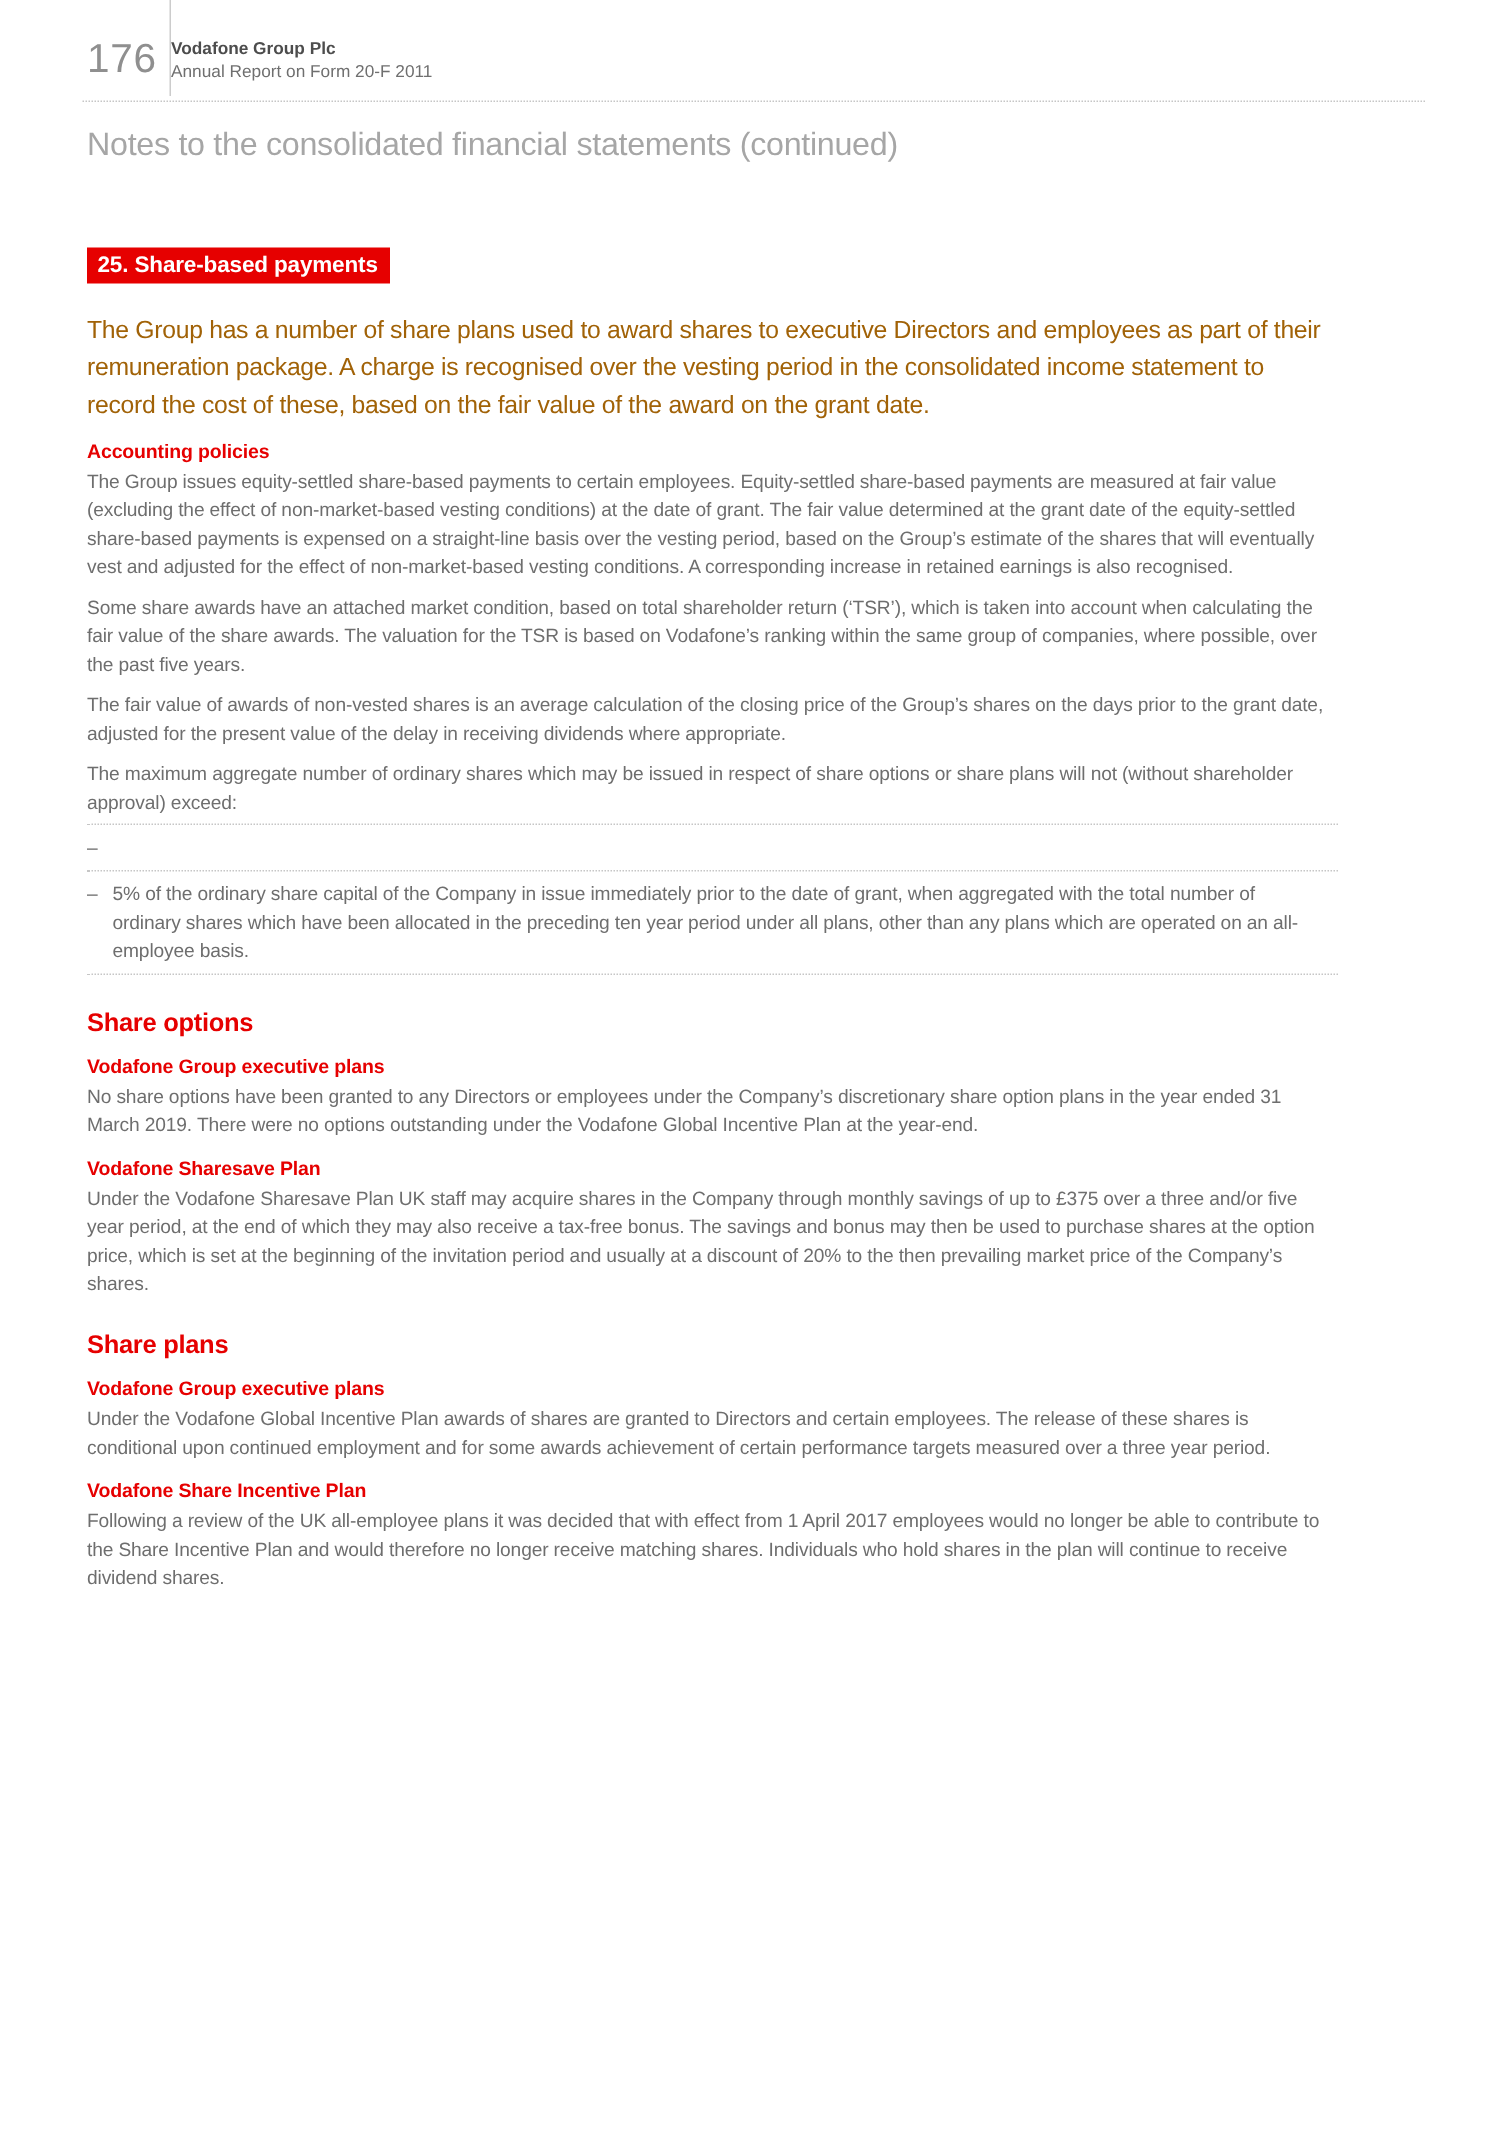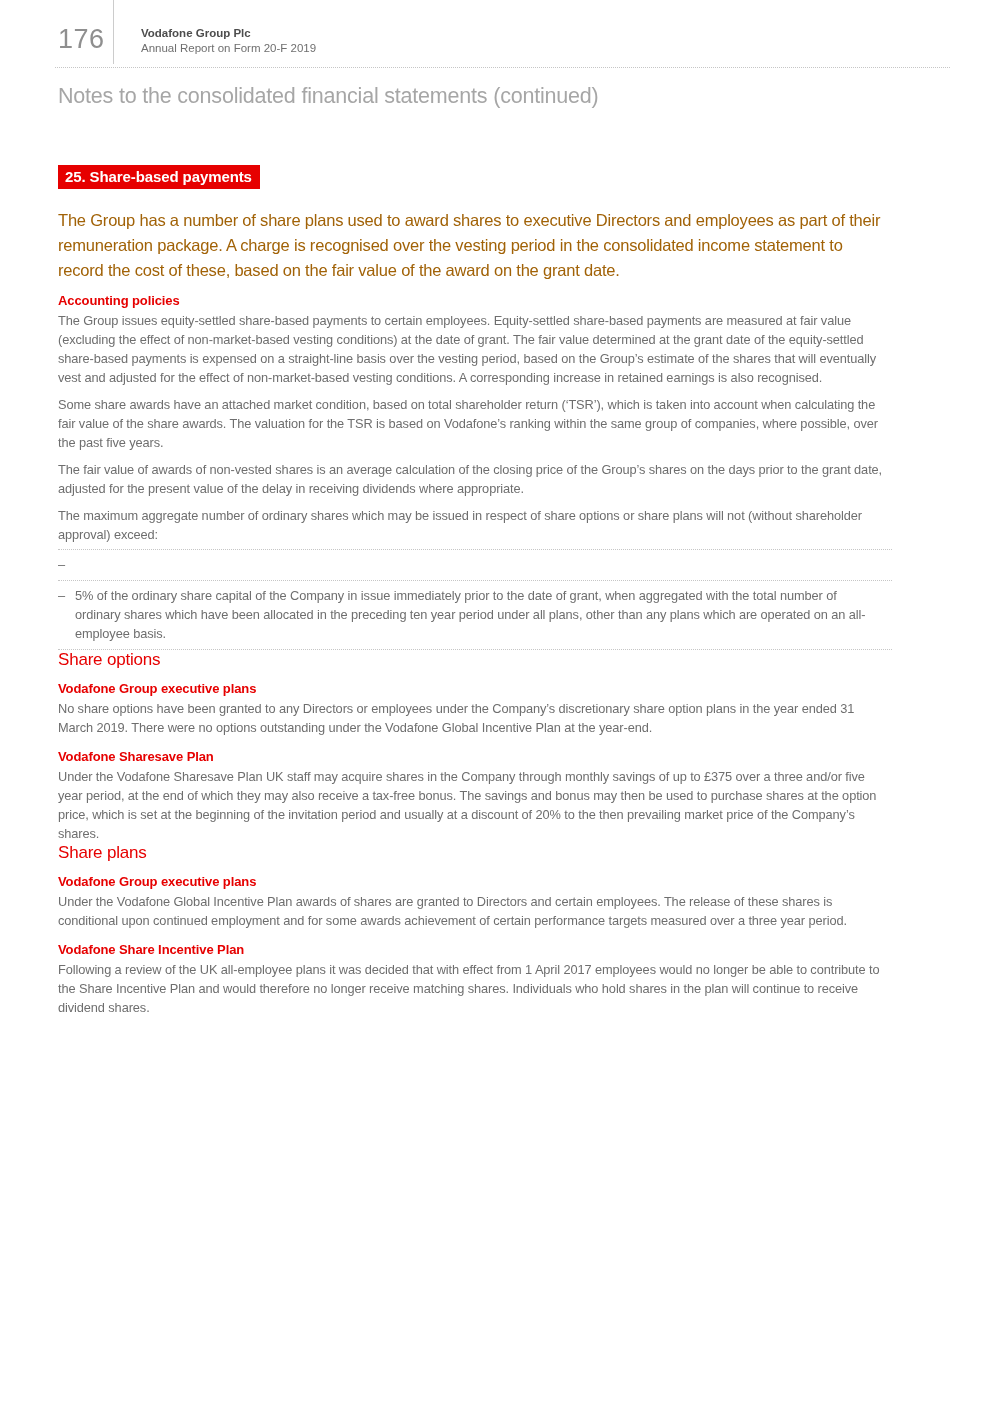--- a/index.html
+++ b/index.html
@@ -33,21 +33,21 @@
   .vdivider {
     position: absolute;
     left: 113px;
     top: 0;
     width: 1px;
     height: 64px;
     background: #cccccc;
   }
   .mast-text {
     position: absolute;
-    left: 141px;
+    left: 114px;
     top: 26px;
     line-height: 15px;
   }
   .company {
     font-size: 11.5px;
     font-weight: bold;
     color: #4d4d4d;
   }
   .report {
     font-size: 11.5px;
@@ -92,22 +92,23 @@
     max-width: 834px;
   }
   .subhead {
     margin-top: 10px;
     font-size: 13px;
     font-weight: bold;
     color: #e60000;
     letter-spacing: -0.1px;
   }
   .sechead {
+    margin-top: 22px;
     font-size: 17px;
-    font-weight: normal;
+    font-weight: bold;
     color: #e60000;
     letter-spacing: -0.2px;
   }
   .body {
     margin-top: 8px;
     font-size: 12.8px;
     line-height: 19px;
     color: #6e6e6e;
     letter-spacing: -0.1px;
     max-width: 828px;
@@ -141,21 +142,21 @@
 </head>
 <body>
 
 <div class="page">
 
   <header class="masthead">
     <div class="pagenum">176</div>
     <div class="vdivider"></div>
     <div class="mast-text">
       <div class="company">Vodafone Group Plc</div>
-      <div class="report">Annual Report on Form 20-F 2019</div>
+      <div class="report">Annual Report on Form 20-F 2011</div>
     </div>
   </header>
   <div class="dotted-rule"></div>
 
   <h1 class="page-title">Notes to the consolidated financial statements (continued)</h1>
 
   <div class="content">
 
     <span class="badge">25. Share-based payments</span>
 

